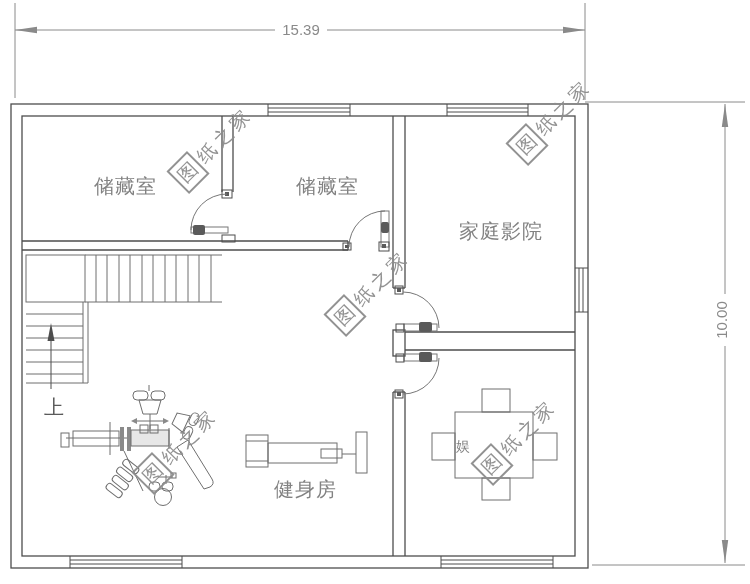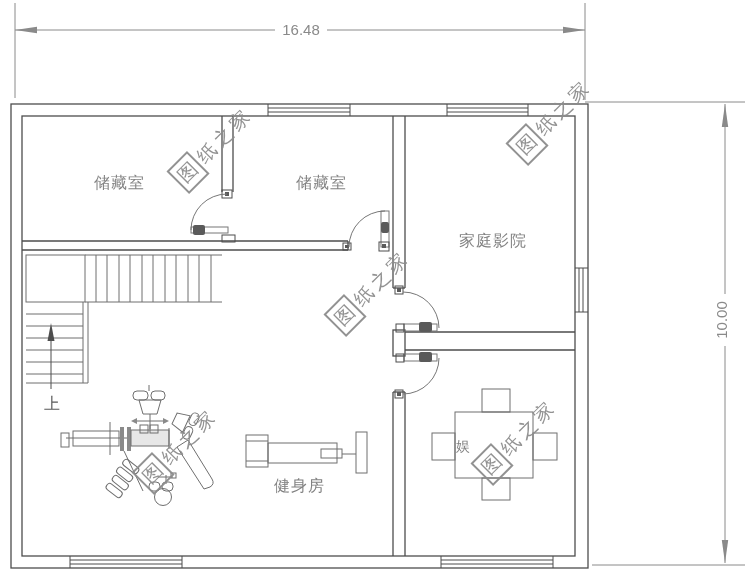--- a/index.html
+++ b/index.html
@@ -15,21 +15,21 @@
   .wall{stroke:var(--c-wall);stroke-width:1.3;fill:none;}
   .wallthin{stroke:var(--c-wall);stroke-width:1;fill:none;}
   .furn{stroke:var(--c-furniture);stroke-width:1;fill:none;}
   .furnfill{stroke:var(--c-furniture);stroke-width:1;fill:#e7e7e7;}
   .dark{fill:#5a5a5a;stroke:none;}
   .plate{fill:#8a8a8a;stroke:none;}
   .door{stroke:var(--c-door);stroke-width:1;fill:none;}
   .dim{stroke:var(--c-dimension);stroke-width:1;fill:none;}
   .dimarrow{fill:var(--c-dimension);stroke:none;}
   .stairarrow{fill:#4d4d4d;stroke:none;}
-  .txt{position:absolute;color:var(--c-label);font-size:16px;letter-spacing:1px;white-space:nowrap;}
+  .txt{position:absolute;color:var(--c-label);font-size:20px;letter-spacing:1px;white-space:nowrap;}
   .dimtxt{position:absolute;color:var(--c-dimension);font-size:15px;background:var(--c-bg);
     text-align:center;white-space:nowrap;line-height:18px;}
   .v-dim{transform:rotate(-90deg);}
   .wm{position:absolute;color:var(--c-watermark);white-space:nowrap;transform:rotate(-45deg);
     font-size:19px;display:flex;align-items:center;opacity:.95;}
   .wm .box{border:2px solid var(--c-watermark);padding:1px 3px;margin-right:3px;font-size:19px;}
   .wm .tail{letter-spacing:4px;}
 </style>
 </head>
 <body>
@@ -243,26 +243,26 @@
         <rect class="furn" x="268" y="443" width="69" height="20"></rect>
         <rect class="furn" x="321" y="449" width="21" height="9"></rect>
         <line class="furn" x1="342" y1="454" x2="356" y2="454"></line>
         <rect class="furn" x="356" y="432" width="11" height="41"></rect>
       </g>
     </g>
   </svg>
 
   <div class="txt" style="left:94px;top:173px;">储藏室</div>
   <div class="txt" style="left:296px;top:173px;">储藏室</div>
-  <div class="txt" style="left:459px;top:231px;">家庭影院</div>
+  <div class="txt" style="left:459px;top:218px;">家庭影院</div>
   <div class="txt" style="left:274px;top:476px;">健身房</div>
   <div class="txt" style="left:456px;top:438px;font-size:14px;">娱</div>
   <div class="txt" style="left:44px;top:394px;color:#5a5a5a;">上</div>
 
-  <div class="dimtxt" style="left:275px;top:21px;width:52px;">16.48</div>
+  <div class="dimtxt" style="left:275px;top:21px;width:52px;">15.39</div>
   <div class="dimtxt v-dim" style="left:696px;top:311px;width:52px;">10.00</div>
 
   <div class="wm" style="left:163px;top:131px;">
     <span class="box">图</span>
       <span class="tail">纸之家</span>
   </div>
   <div class="wm" style="left:502px;top:103px;">
     <span class="box">图</span>
       <span class="tail">纸之家</span>
   </div>

